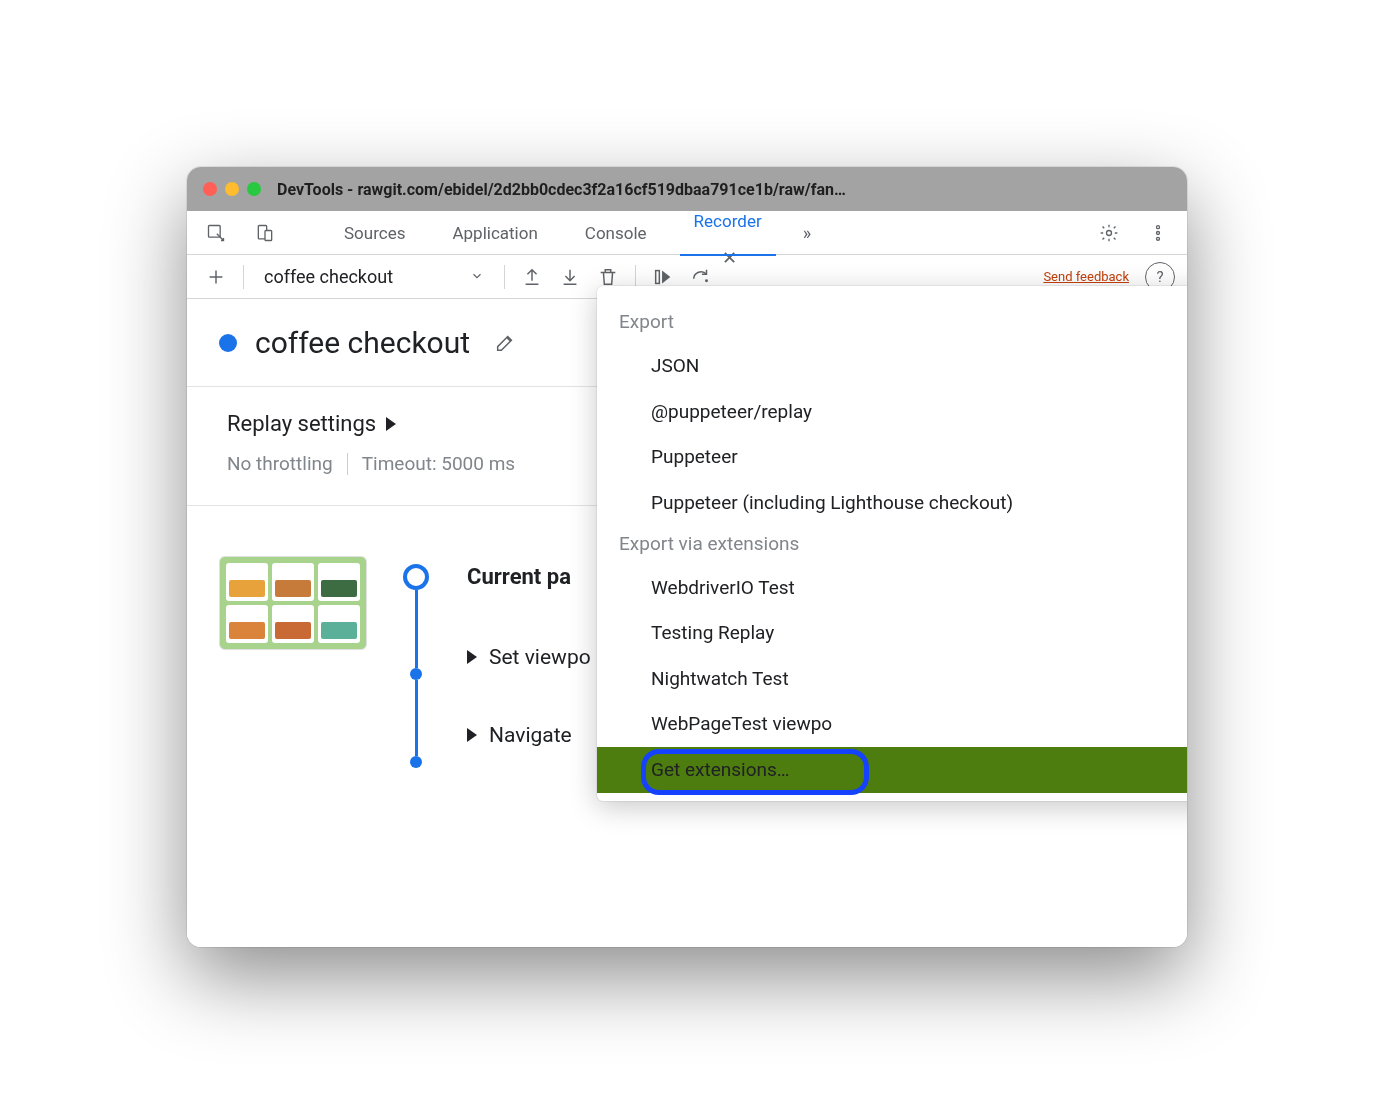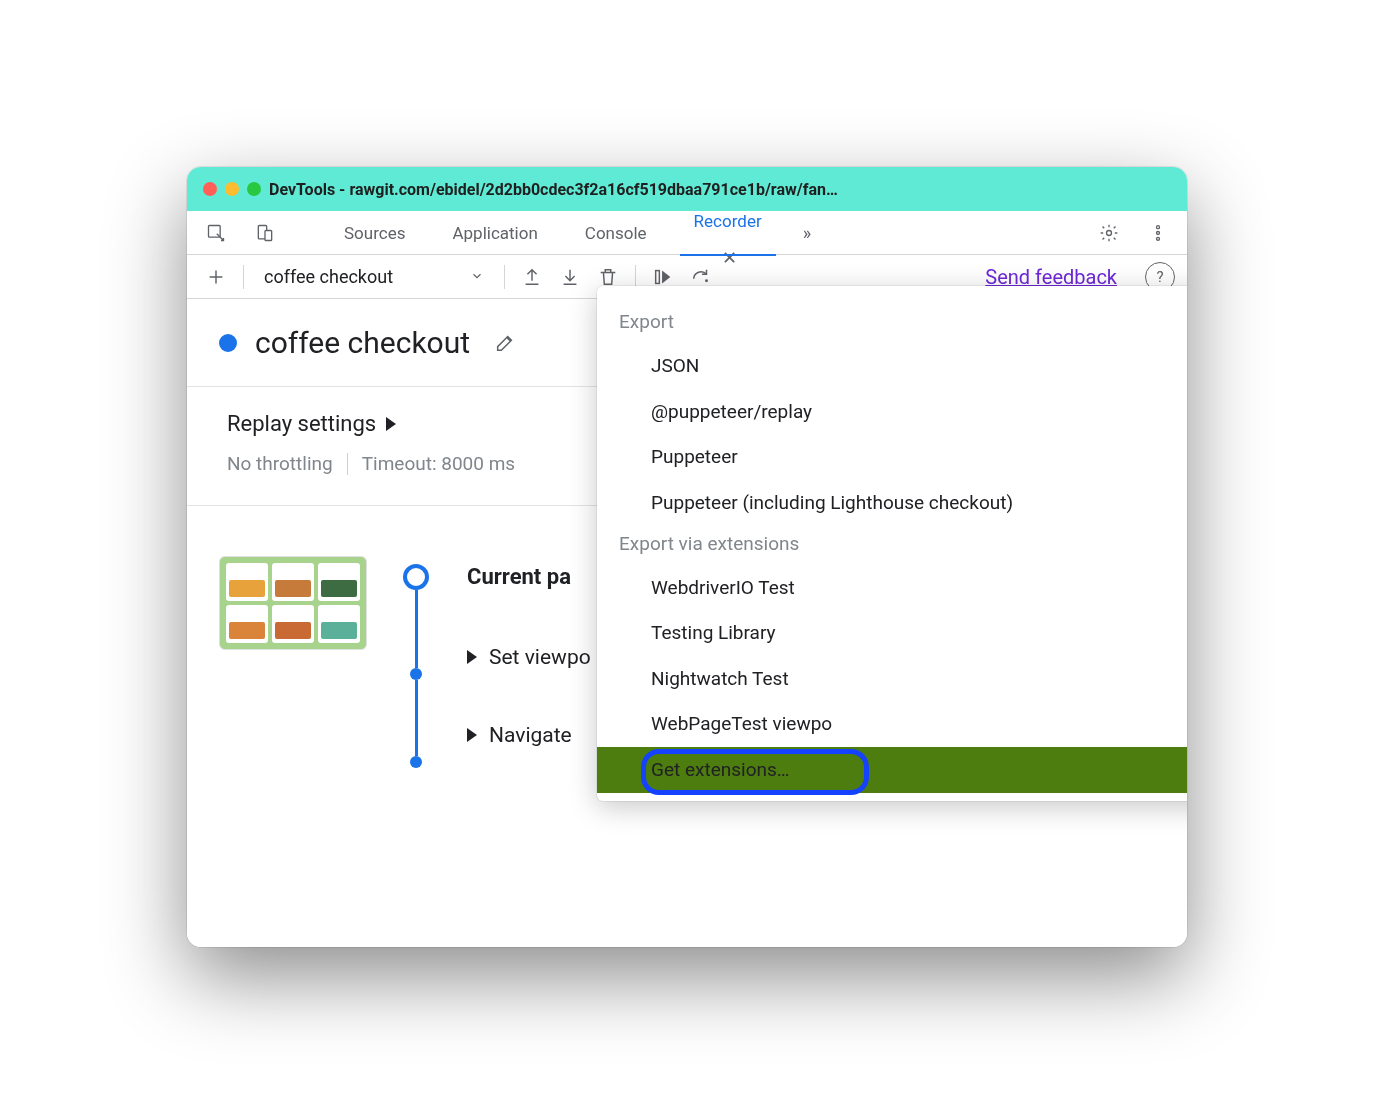--- a/index.html
+++ b/index.html
@@ -21,21 +21,22 @@
   overflow: hidden;
   display: flex;
   flex-direction: column;
   position: relative;
 }
 .titlebar {
   height: 44px;
   display: flex;
   align-items: center;
   padding: 0 16px;
-  background: #5eead4;
+  gap: 8px;
+  background: #a3a3a3;
 }
 .traffic { display: flex; gap: 8px; margin-right: 8px; }
 .dot { width: 14px; height: 14px; border-radius: 50%; }
 .dot.red { background: #ff5f57; }
 .dot.yellow { background: #febc2e; }
 .dot.green { background: #28c840; }
 .wintitle { font-size: 16px; font-weight: 700; color: #1f1f1f; white-space: nowrap; overflow: hidden; text-overflow: ellipsis; flex: 1; }
 
 .tabs {
   height: 44px;
@@ -89,21 +90,21 @@
 .plus { width: 32px; height: 32px; display:flex;align-items:center;justify-content:center; }
 .vbar { width: 1px; height: 24px; background: #d5d5d5; margin: 0 6px; }
 .dropdown {
   display: flex; align-items: center; gap: 14px;
   font-size: 18px; color: #202124; padding: 0 10px;
   min-width: 240px;
 }
 .dropdown .chev { color: #5f6368; margin-left: auto; }
 .tool { width: 34px; height: 34px; display:flex;align-items:center;justify-content:center; color:#5f6368;}
 .tool svg { width: 22px; height: 22px; stroke: currentColor; fill:none; stroke-width:1.6; }
-.link-feedback { font-size: 20px; color: #6d28d9; text-decoration: underline; margin-right: 24px; }
+.link-feedback { font-size: 13px; color: #c2410c; text-decoration: underline; margin-right: 12px; }
 .help { width: 30px; height:30px; border:1.5px solid #5f6368; border-radius:50%; display:flex;align-items:center;justify-content:center; font-size:15px; color:#5f6368;}
 
 .content { flex:1; overflow:auto; position:relative; background:#fff; }
 
 .title-row {
   padding: 26px 32px 26px 32px;
   display:flex; align-items:center; gap:18px;
   border-bottom: 1px solid #e3e3e3;
 }
 .blue-dot { width:18px;height:18px;border-radius:50%;background:#1a73e8; }
@@ -296,21 +297,21 @@
     <div class="mask-right"></div>
 
     <div class="settings">
       <div class="settings-head">
         <span>Replay settings</span>
         <span class="tri"></span>
       </div>
       <div class="settings-sub">
         <span>No throttling</span>
         <span class="vbar2"></span>
-        <span>Timeout: 8000 ms</span>
+        <span>Timeout: 5000 ms</span>
       </div>
     </div>
 
     <div class="timeline">
       <div class="thumb">
         <div class="thumb-inner">
           <div class="mug m1"></div>
             <div class="mug m2"></div>
             <div class="mug m3"></div>
           <div class="mug m4"></div>
@@ -357,20 +358,20 @@
   <div class="scroll-ind"></div>
 
   <div class="popup">
     <div class="section-label">Export</div>
     <div class="item">JSON</div>
     <div class="item">@puppeteer/replay</div>
     <div class="item">Puppeteer</div>
     <div class="item">Puppeteer (including Lighthouse checkout)</div>
     <div class="section-label">Export via extensions</div>
     <div class="item">WebdriverIO Test</div>
-    <div class="item">Testing Library</div>
+    <div class="item">Testing Replay</div>
     <div class="item">Nightwatch Test</div>
     <div class="item">WebPageTest viewpo</div>
     <div class="item hover">Get extensions…</div>
     <div class="highlight-ring" style="bottom:6px;"></div>
   </div>
 
 </div>
 
 </body></html>

